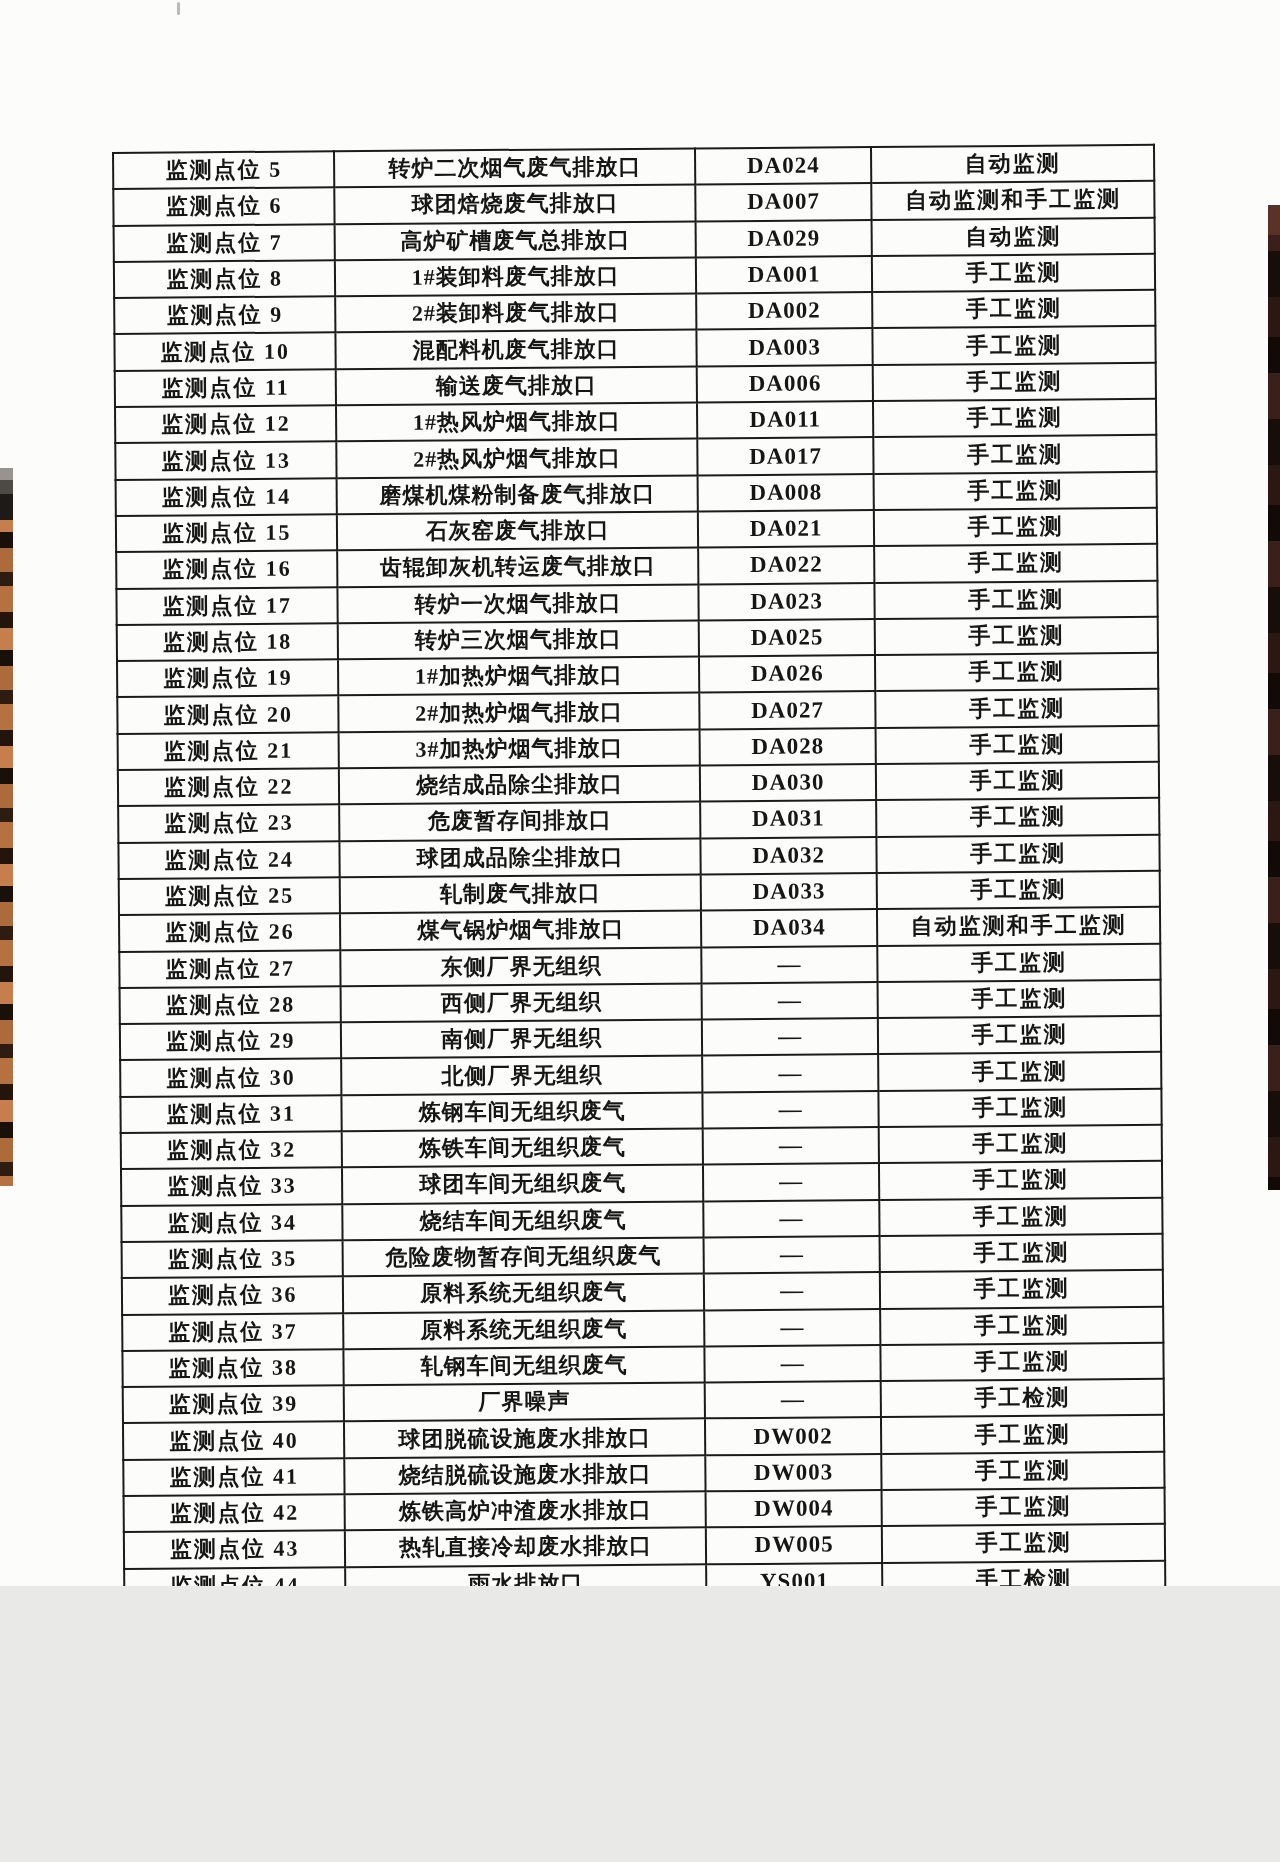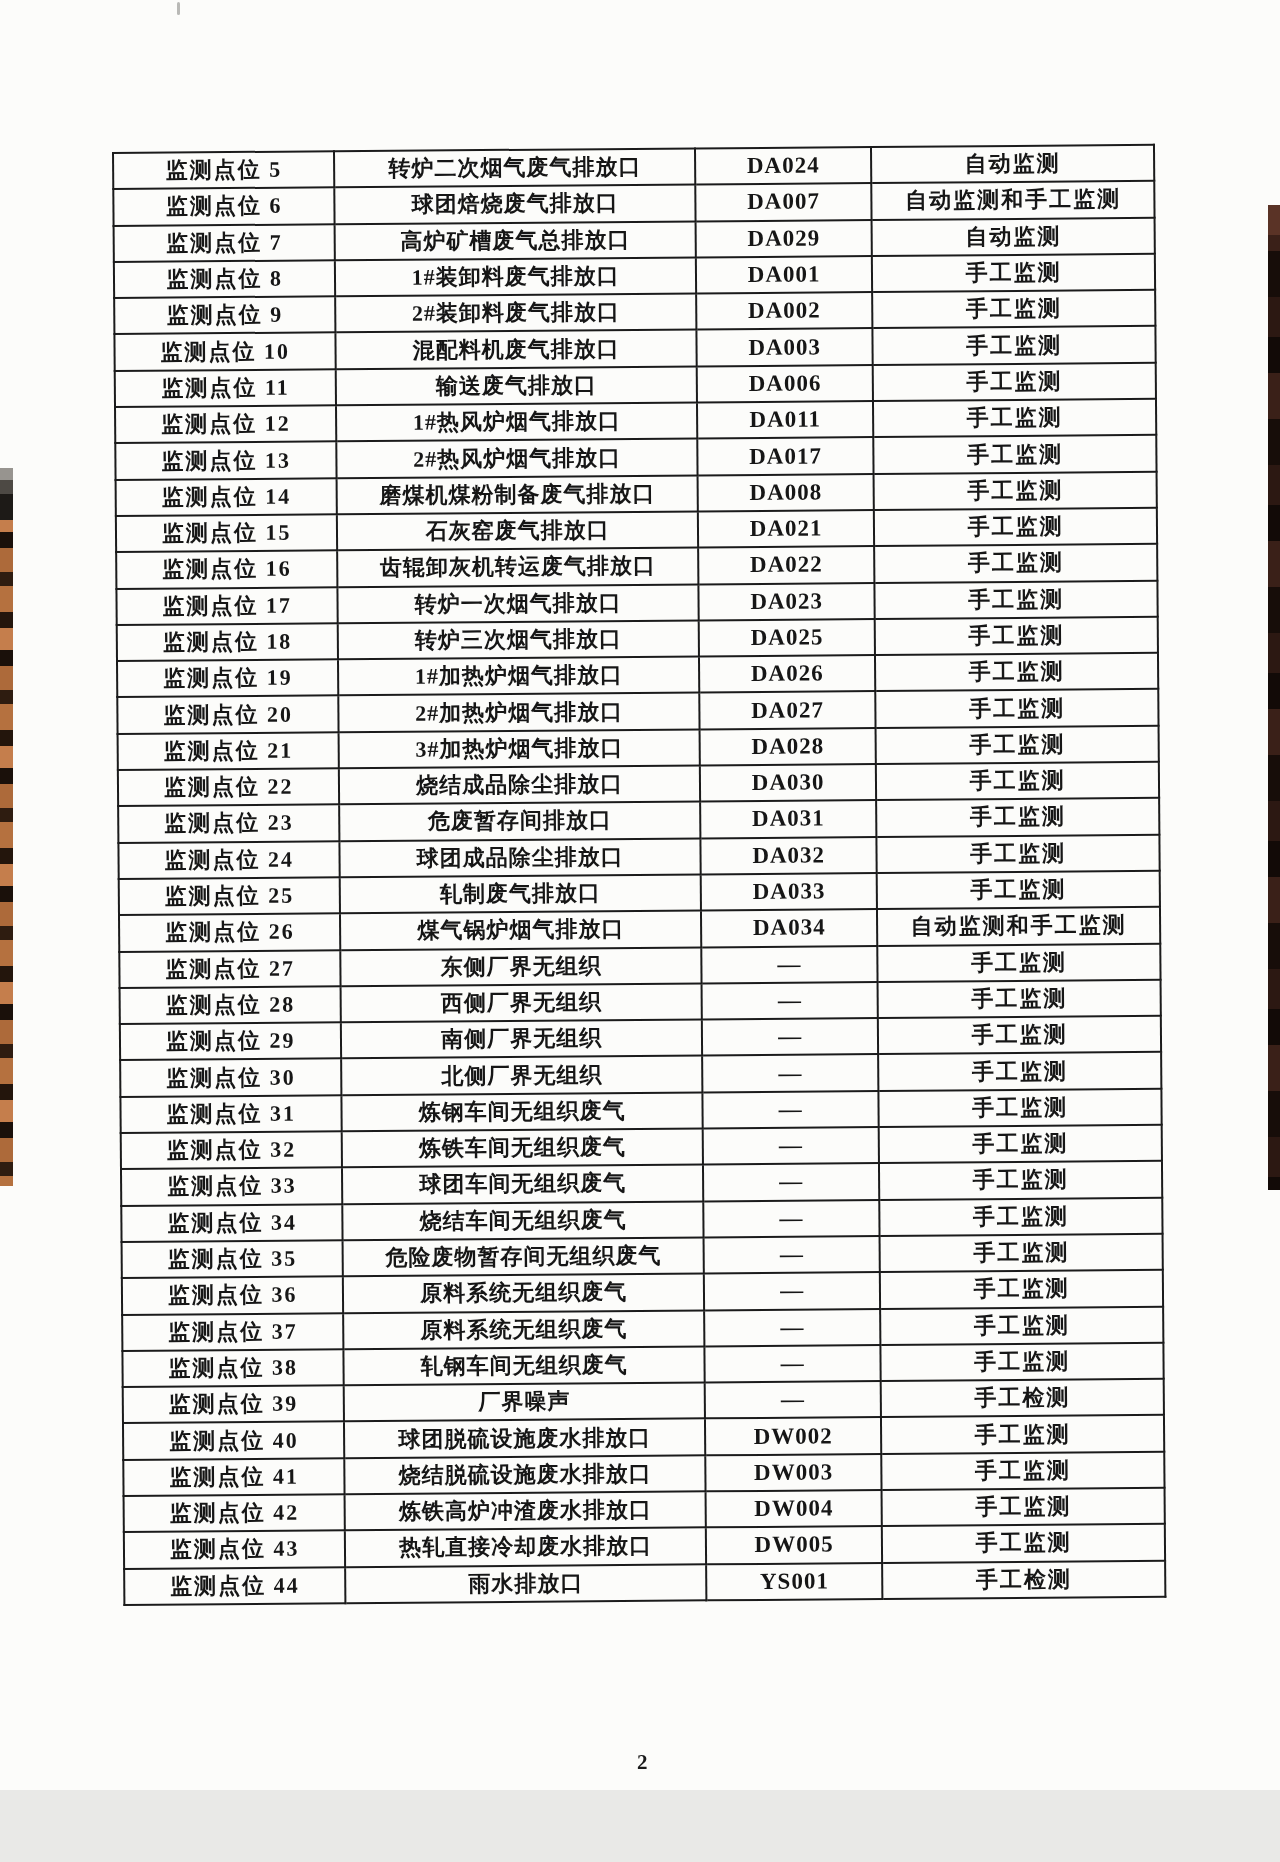--- a/index.html
+++ b/index.html
@@ -1,18 +1,18 @@
 <!DOCTYPE html>
 <html><head>
 <meta charset="utf-8">
 <style>
   html,body{margin:0;padding:0;background:#e9e9e7;}
   .page{
     position:relative;
-    width:1280px;height:1790px;
+    width:1280px;height:1586px;
     background:#fcfcfa;
     overflow:hidden;
     font-family:"Liberation Serif","DejaVu Serif",serif;
   }
   
   table.monitoring{
     position:absolute;left:112px;top:152px;width:1043px;
     border-collapse:collapse;
     transform:rotate(-0.45deg);
     transform-origin:0 0;

